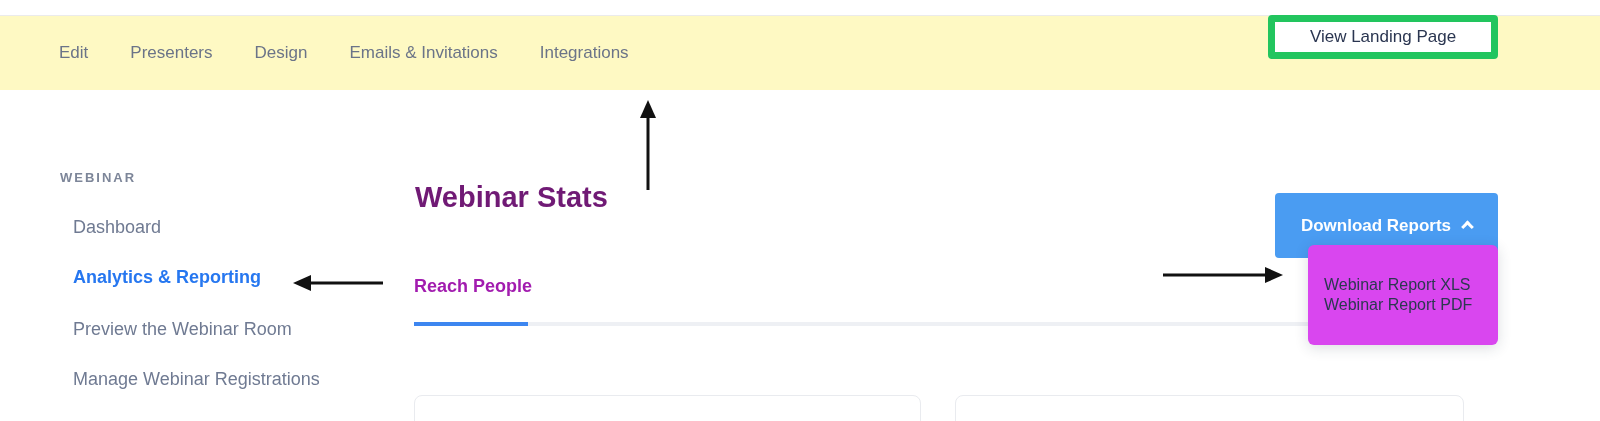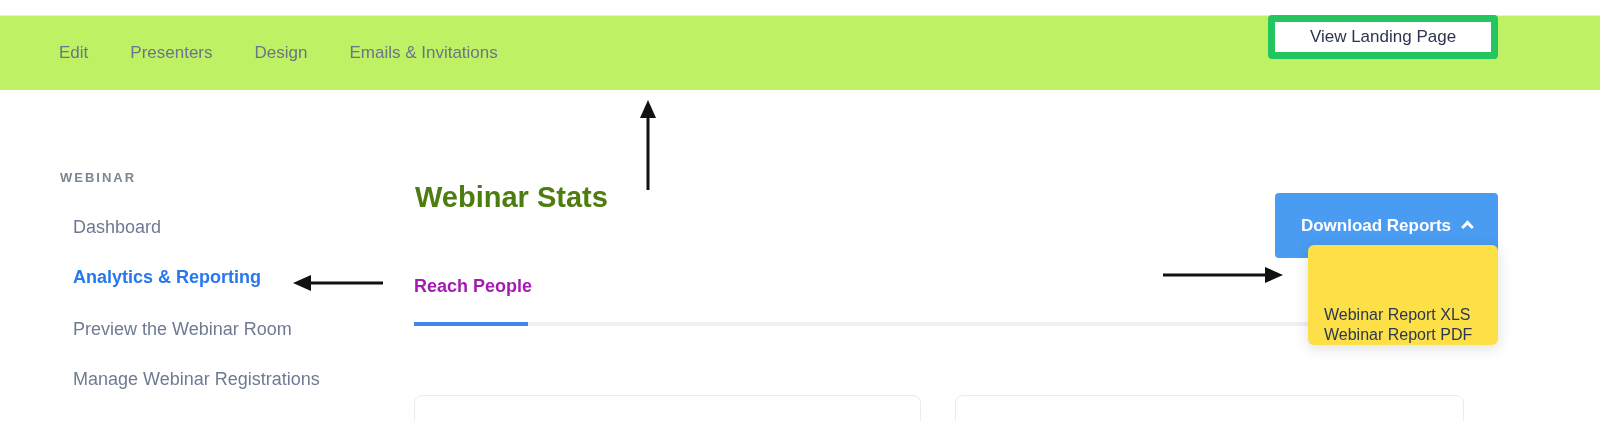--- a/index.html
+++ b/index.html
@@ -2,52 +2,52 @@
 <html><head>
 <meta charset="utf-8">
 <style>
   * { margin:0; padding:0; box-sizing:border-box; }
   html,body { width:1600px; height:421px; background:#fff; overflow:hidden;
               font-family:"Liberation Sans", sans-serif; position:relative; }
 
   
   .top-strip { position:absolute; top:0; left:0; width:1600px; height:15px; background:#ffffff; }
   .topnav { position:absolute; top:15px; left:0; width:1600px; height:75px;
-            background:#bef264; border-top:1px solid #ebebeb; display:flex; align-items:center; }
+            background:#fef9c3; border-top:1px solid #ebebeb; display:flex; align-items:center; }
   .tab-row { display:flex; align-items:center; gap:42px; padding-left:59px; height:100%; }
   .nav-tab { position:relative; height:100%; display:flex; align-items:center;
              font-size:17px; color:#6b7488; cursor:pointer; white-space:nowrap; }
   .nav-tab.active { color:#1d2b43; font-weight:700; }
   .nav-tab .underline { position:absolute; bottom:0; left:-2px; right:-2px; height:4px; background:#3d86f0; }
   .vlp-btn { position:absolute; top:15px; right:102px; width:230px; height:44px;
              background:#ffffff; border:7px solid #22c55e; border-radius:4px;
              font-size:17px; color:#2a3550; display:flex; align-items:center; justify-content:center;
              cursor:pointer; font-family:inherit; }
 
   
   .side-label { position:absolute; left:60px; top:170px; font-size:13px; font-weight:700;
                 letter-spacing:2px; color:#7d8699; }
   .side-item { position:absolute; left:73px; font-size:18px; color:#6f7a92; cursor:pointer; white-space:nowrap; }
   .side-item.active { color:#2677f0; font-weight:700; }
 
   
-  .page-title { position:absolute; left:415px; top:181px; font-size:29px; font-weight:700; color:#4d7c0f; }
+  .page-title { position:absolute; left:415px; top:181px; font-size:29px; font-weight:700; color:#701a75; }
   .reach-tab { position:absolute; left:414px; top:276px; font-size:18px; font-weight:600; color:#a21caf; cursor:pointer; }
   .tabline-gray { position:absolute; left:414px; top:322px; width:1084px; height:4px; background:#eef0f4; }
   .tabline-blue { position:absolute; left:414px; top:322px; width:114px; height:4px; background:#3d86f0; }
 
   .dl-btn { position:absolute; left:1275px; top:193px; width:223px; height:65px;
             background:#4a9cf2; border:none; border-radius:4px; color:#ffffff;
             font-size:17px; font-weight:700; display:flex; align-items:center; justify-content:center;
             gap:12px; cursor:pointer; font-family:inherit; z-index:5; }
   .chev-up { width:9px; height:9px; border-left:3px solid #fff; border-top:3px solid #fff;
              transform:rotate(45deg) translate(1px,1px); display:inline-block; }
   .dl-menu { position:absolute; left:1308px; top:245px; width:190px; height:100px;
-             background:#fde047; border-radius:6px; box-shadow:0 3px 14px rgba(40,50,70,.16);
-             z-index:6; display:flex; flex-direction:column; justify-content:flex-end; }
+             background:#d946ef; border-radius:6px; box-shadow:0 3px 14px rgba(40,50,70,.16);
+             z-index:6; display:flex; flex-direction:column; justify-content:center; }
   .dl-item { padding-left:16px; font-size:16px; color:#2c3850; cursor:pointer; line-height:20px; }
 
   
   .card { position:absolute; top:395px; height:60px; background:#fff;
           border:1px solid #e9ebef; border-radius:8px; }
   .card1 { left:414px; width:507px; }
   .card2 { left:955px; width:509px; }
 
   
   .arrow { position:absolute; pointer-events:none; z-index:8; }
@@ -56,20 +56,21 @@
 <body>
 
 <div class="top-strip"></div>
 
 <nav class="topnav">
   <div class="tab-row">
     <div class="nav-tab">Edit</div>
     <div class="nav-tab">Presenters</div>
     <div class="nav-tab">Design</div>
     <div class="nav-tab">Emails &amp; Invitations</div>
+    <div class="nav-tab">Integrations</div>
   </div>
 </nav>
 <button class="vlp-btn">View Landing Page</button>
 
 <div class="side-label">WEBINAR</div>
 <div class="side-item" style="top:217px">Dashboard</div>
 <div class="side-item active" style="top:267px">Analytics &amp; Reporting</div>
 <div class="side-item" style="top:319px">Preview the Webinar Room</div>
 <div class="side-item" style="top:369px">Manage Webinar Registrations</div>
 

